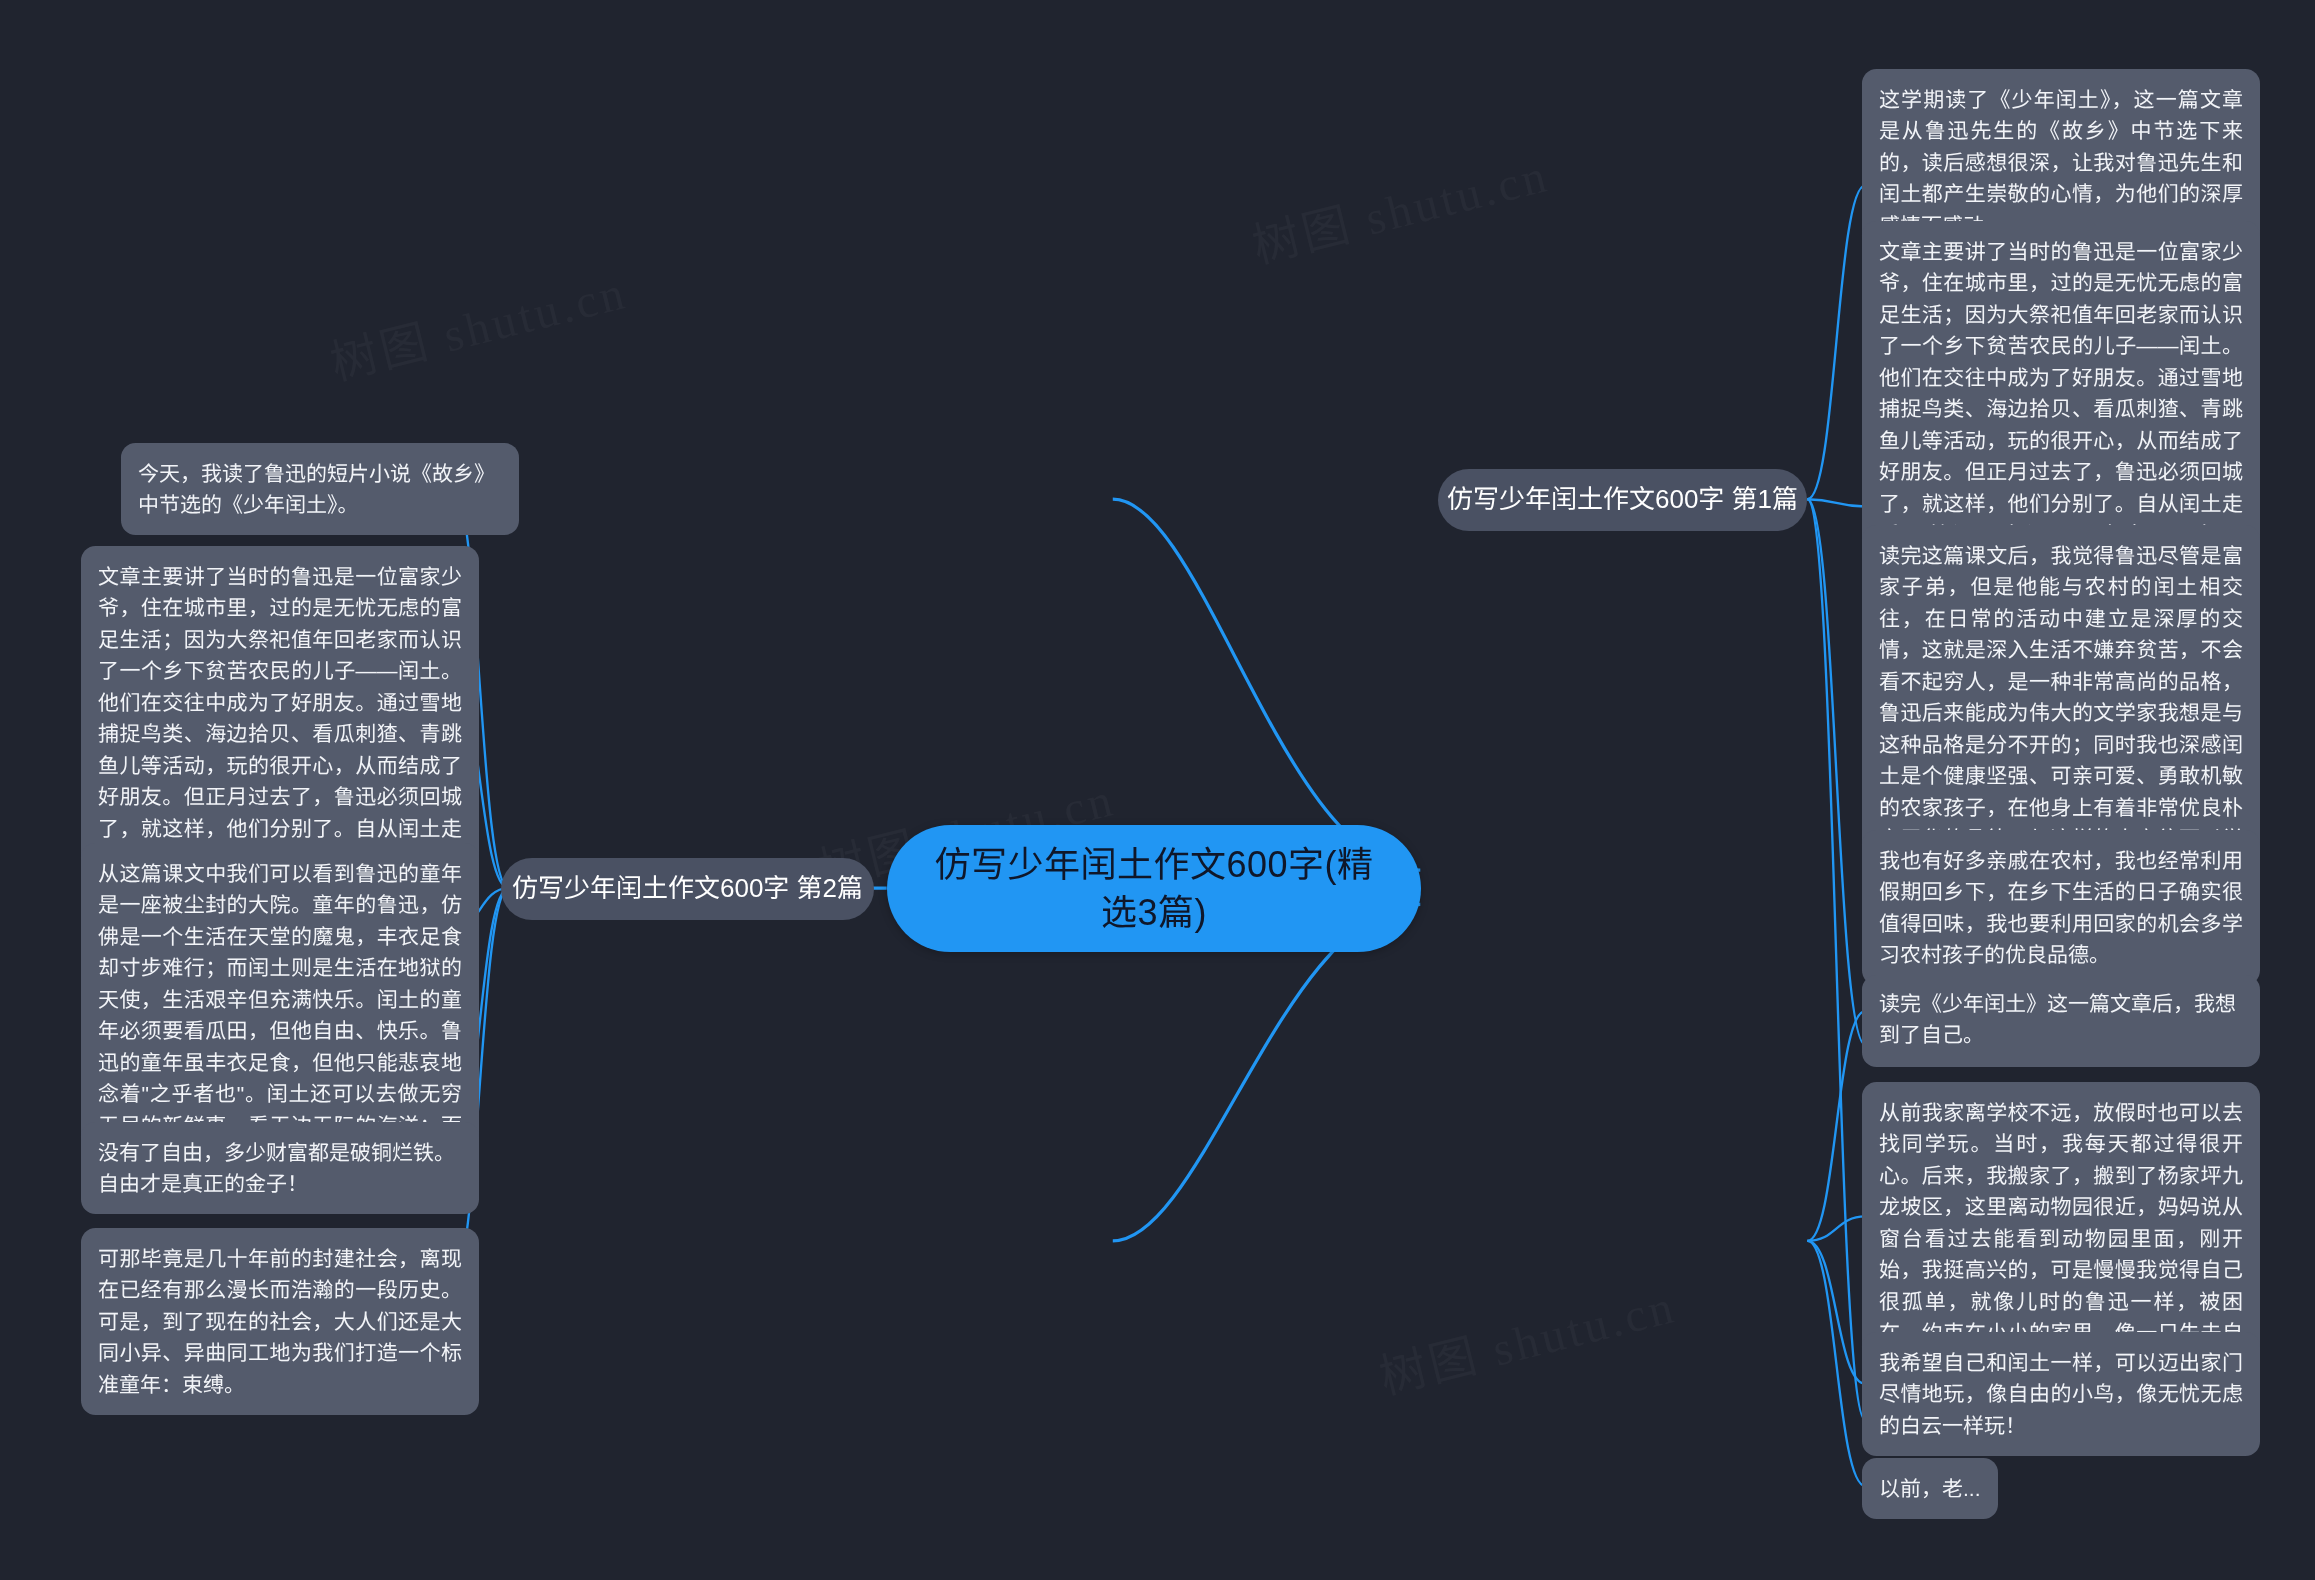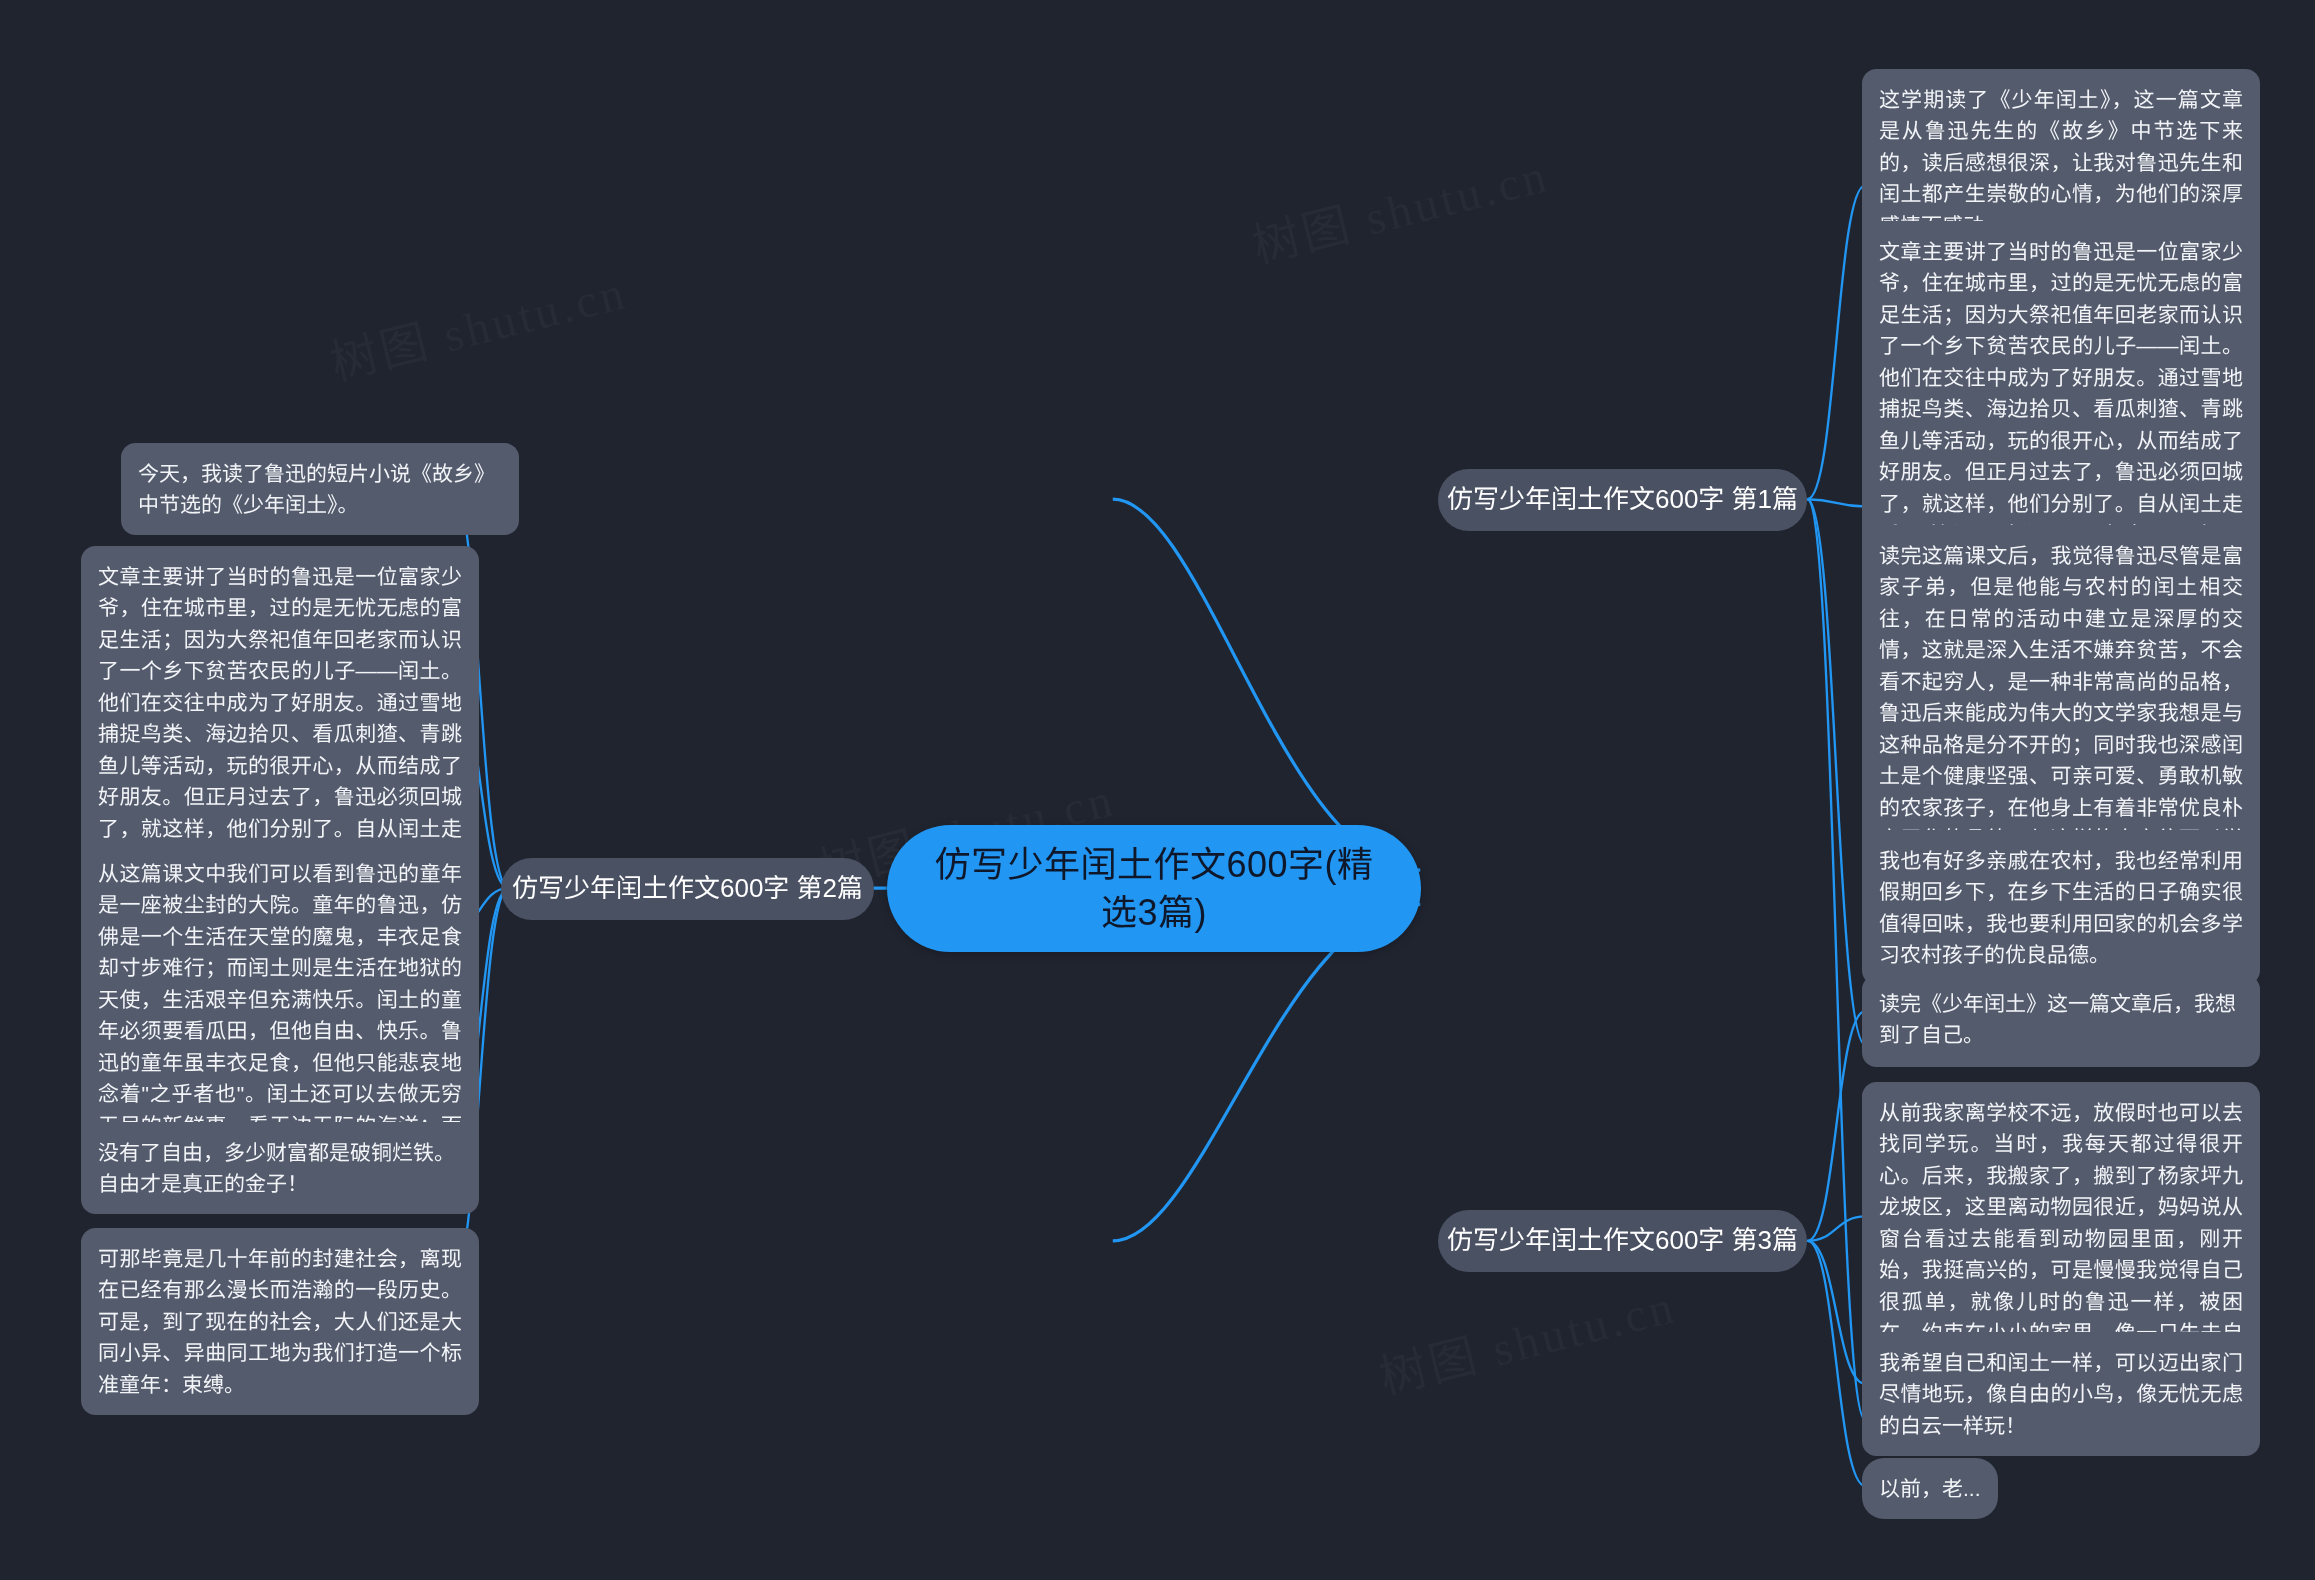--- a/index.html
+++ b/index.html
@@ -138,39 +138,36 @@
   </div>
 
   <div class="node branch" style="left:1438px; top:469px; width:369px; height:62px;">
     <span>仿写少年闰土作文600字 第1篇</span>
   </div>
 
   <div class="node branch" style="left:501px; top:858px; width:373px; height:62px;">
     <span>仿写少年闰土作文600字 第2篇</span>
   </div>
 
-  <div class="node branch" style="left:1438px; top:1210px; width:369px; height:62px;">
-    <span>仿写少年闰土作文600字 第3篇</span>
-  </div>
 
   <div class="node leaf" style="left:1862px; top:69px; width:398px;">这学期读了《少年闰土》，这一篇文章是从鲁迅先生的《故乡》中节选下来的，读后感想很深，让我对鲁迅先生和闰土都产生崇敬的心情，为他们的深厚感情而感动。</div>
 
   <div class="node leaf" style="left:1862px; top:221px; width:398px;">文章主要讲了当时的鲁迅是一位富家少爷，住在城市里，过的是无忧无虑的富足生活；因为大祭祀值年回老家而认识了一个乡下贫苦农民的儿子——闰土。他们在交往中成为了好朋友。通过雪地捕捉鸟类、海边拾贝、看瓜刺猹、青跳鱼儿等活动，玩的很开心，从而结成了好朋友。但正月过去了，鲁迅必须回城了，就这样，他们分别了。自从闰土走后，就没了音讯，只寄来了一包贝壳……鲁迅也送了他一、二次东西，但从此就再也没有见面了。</div>
 
   <div class="node leaf" style="left:1862px; top:525px; width:398px;">读完这篇课文后，我觉得鲁迅尽管是富家子弟，但是他能与农村的闰土相交往，在日常的活动中建立是深厚的交情，这就是深入生活不嫌弃贫苦，不会看不起穷人，是一种非常高尚的品格，鲁迅后来能成为伟大的文学家我想是与这种品格是分不开的；同时我也深感闰土是个健康坚强、可亲可爱、勇敢机敏的农家孩子，在他身上有着非常优良朴实无华的品德，与这样的人交往可以学到好多知识、好多本领，好多乐趣！</div>
 
   <div class="node leaf" style="left:1862px; top:830px; width:398px;">我也有好多亲戚在农村，我也经常利用假期回乡下，在乡下生活的日子确实很值得回味，我也要利用回家的机会多学习农村孩子的优良品德。</div>
 
   <div class="node leaf short" style="left:1862px; top:975px; width:398px;font-family:Liberation Mono, monospace;">读完《少年闰土》这一篇文章后，我想到了自己。</div>
 
   <div class="node leaf" style="left:1862px; top:1082px; width:398px;">从前我家离学校不远，放假时也可以去找同学玩。当时，我每天都过得很开心。后来，我搬家了，搬到了杨家坪九龙坡区，这里离动物园很近，妈妈说从窗台看过去能看到动物园里面，刚开始，我挺高兴的，可是慢慢我觉得自己很孤单，就像儿时的鲁迅一样，被困在、约束在小小的家里，像一只失去自由的小鸟。十几岁的孩子最想干什么？那就是玩！</div>
 
   <div class="node leaf" style="left:1862px; top:1332px; width:398px;">我希望自己和闰土一样，可以迈出家门尽情地玩，像自由的小鸟，像无忧无虑的白云一样玩！</div>
 
-  <div class="node leaf short" style="left:1862px; top:1458px; width:auto;border-radius:22px;">以前，老...</div>
+  <div class="node leaf short" style="left:1862px; top:1458px; width:auto;">以前，老...</div>
 
   <div class="node leaf short" style="left:81px; top:443px; width:398px;margin-left:40px;">今天，我读了鲁迅的短片小说《故乡》中节选的《少年闰土》。</div>
 
   <div class="node leaf" style="left:81px; top:546px; width:398px;">文章主要讲了当时的鲁迅是一位富家少爷，住在城市里，过的是无忧无虑的富足生活；因为大祭祀值年回老家而认识了一个乡下贫苦农民的儿子——闰土。他们在交往中成为了好朋友。通过雪地捕捉鸟类、海边拾贝、看瓜刺猹、青跳鱼儿等活动，玩的很开心，从而结成了好朋友。但正月过去了，鲁迅必须回城了，就这样，他们分别了。自从闰土走后，就没了音讯，只寄来了一包贝壳……鲁迅也送了他一、二次东西，但从此就再也没有见面了。</div>
 
   <div class="node leaf" style="left:81px; top:843px; width:398px;">从这篇课文中我们可以看到鲁迅的童年是一座被尘封的大院。童年的鲁迅，仿佛是一个生活在天堂的魔鬼，丰衣足食却寸步难行；而闰土则是生活在地狱的天使，生活艰辛但充满快乐。闰土的童年必须要看瓜田，但他自由、快乐。鲁迅的童年虽丰衣足食，但他只能悲哀地念着"之乎者也"。闰土还可以去做无穷无尽的新鲜事，看无边无际的海洋；而鲁迅只能看到那"四角的天空"。</div>
 
   <div class="node leaf" style="left:81px; top:1228px; width:398px;">可那毕竟是几十年前的封建社会，离现在已经有那么漫长而浩瀚的一段历史。可是，到了现在的社会，大人们还是大同小异、异曲同工地为我们打造一个标准童年：束缚。</div>
 
   <div class="node leaf short" style="left:81px; top:1122px; width:398px;">没有了自由，多少财富都是破铜烂铁。自由才是真正的金子！</div>

